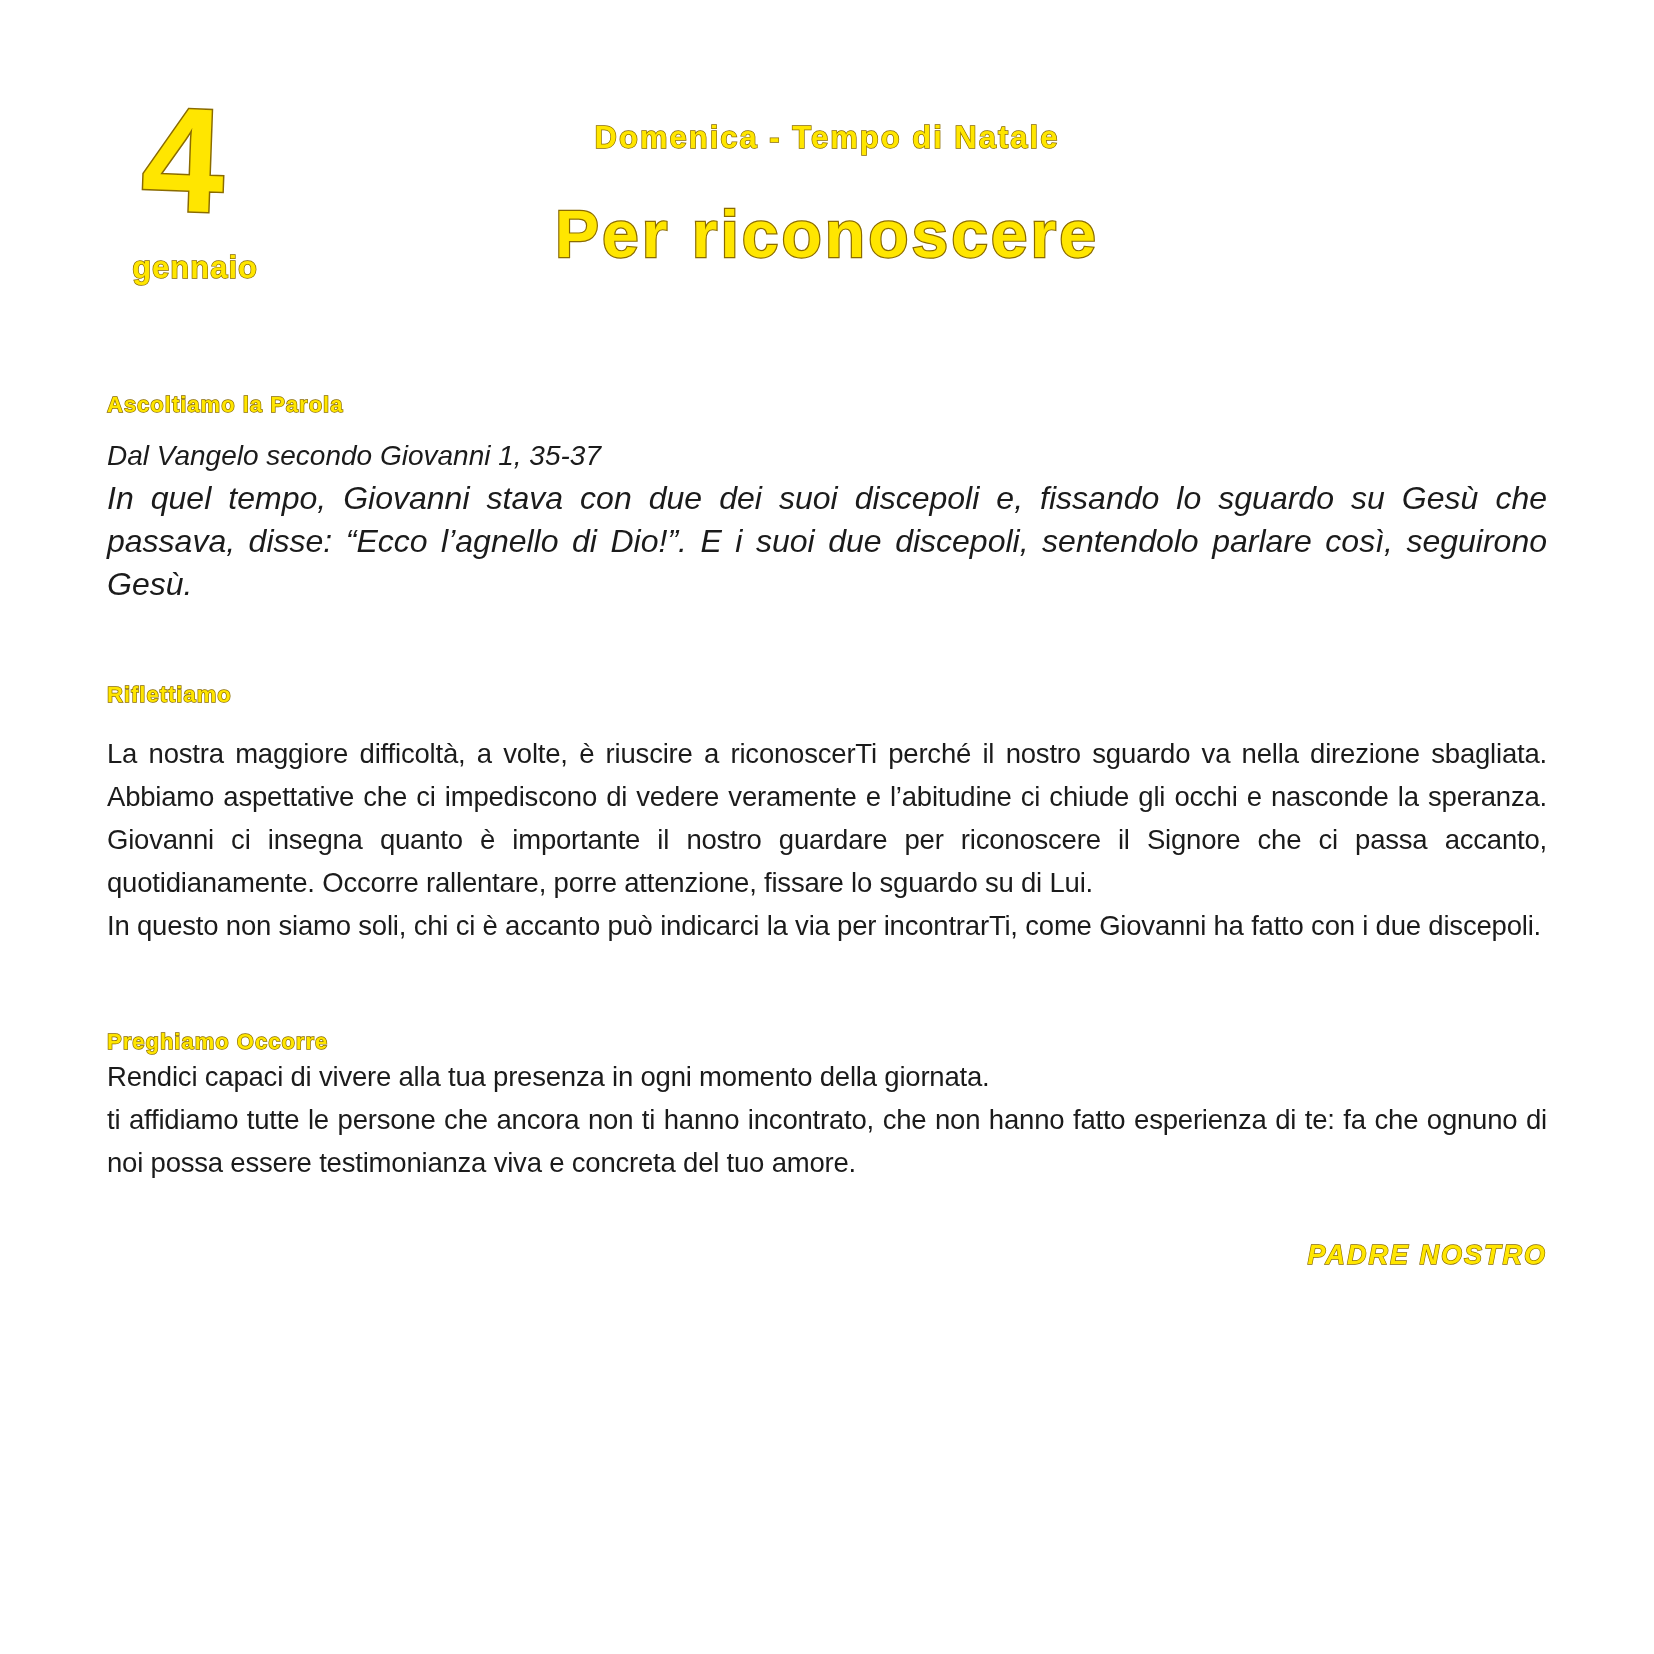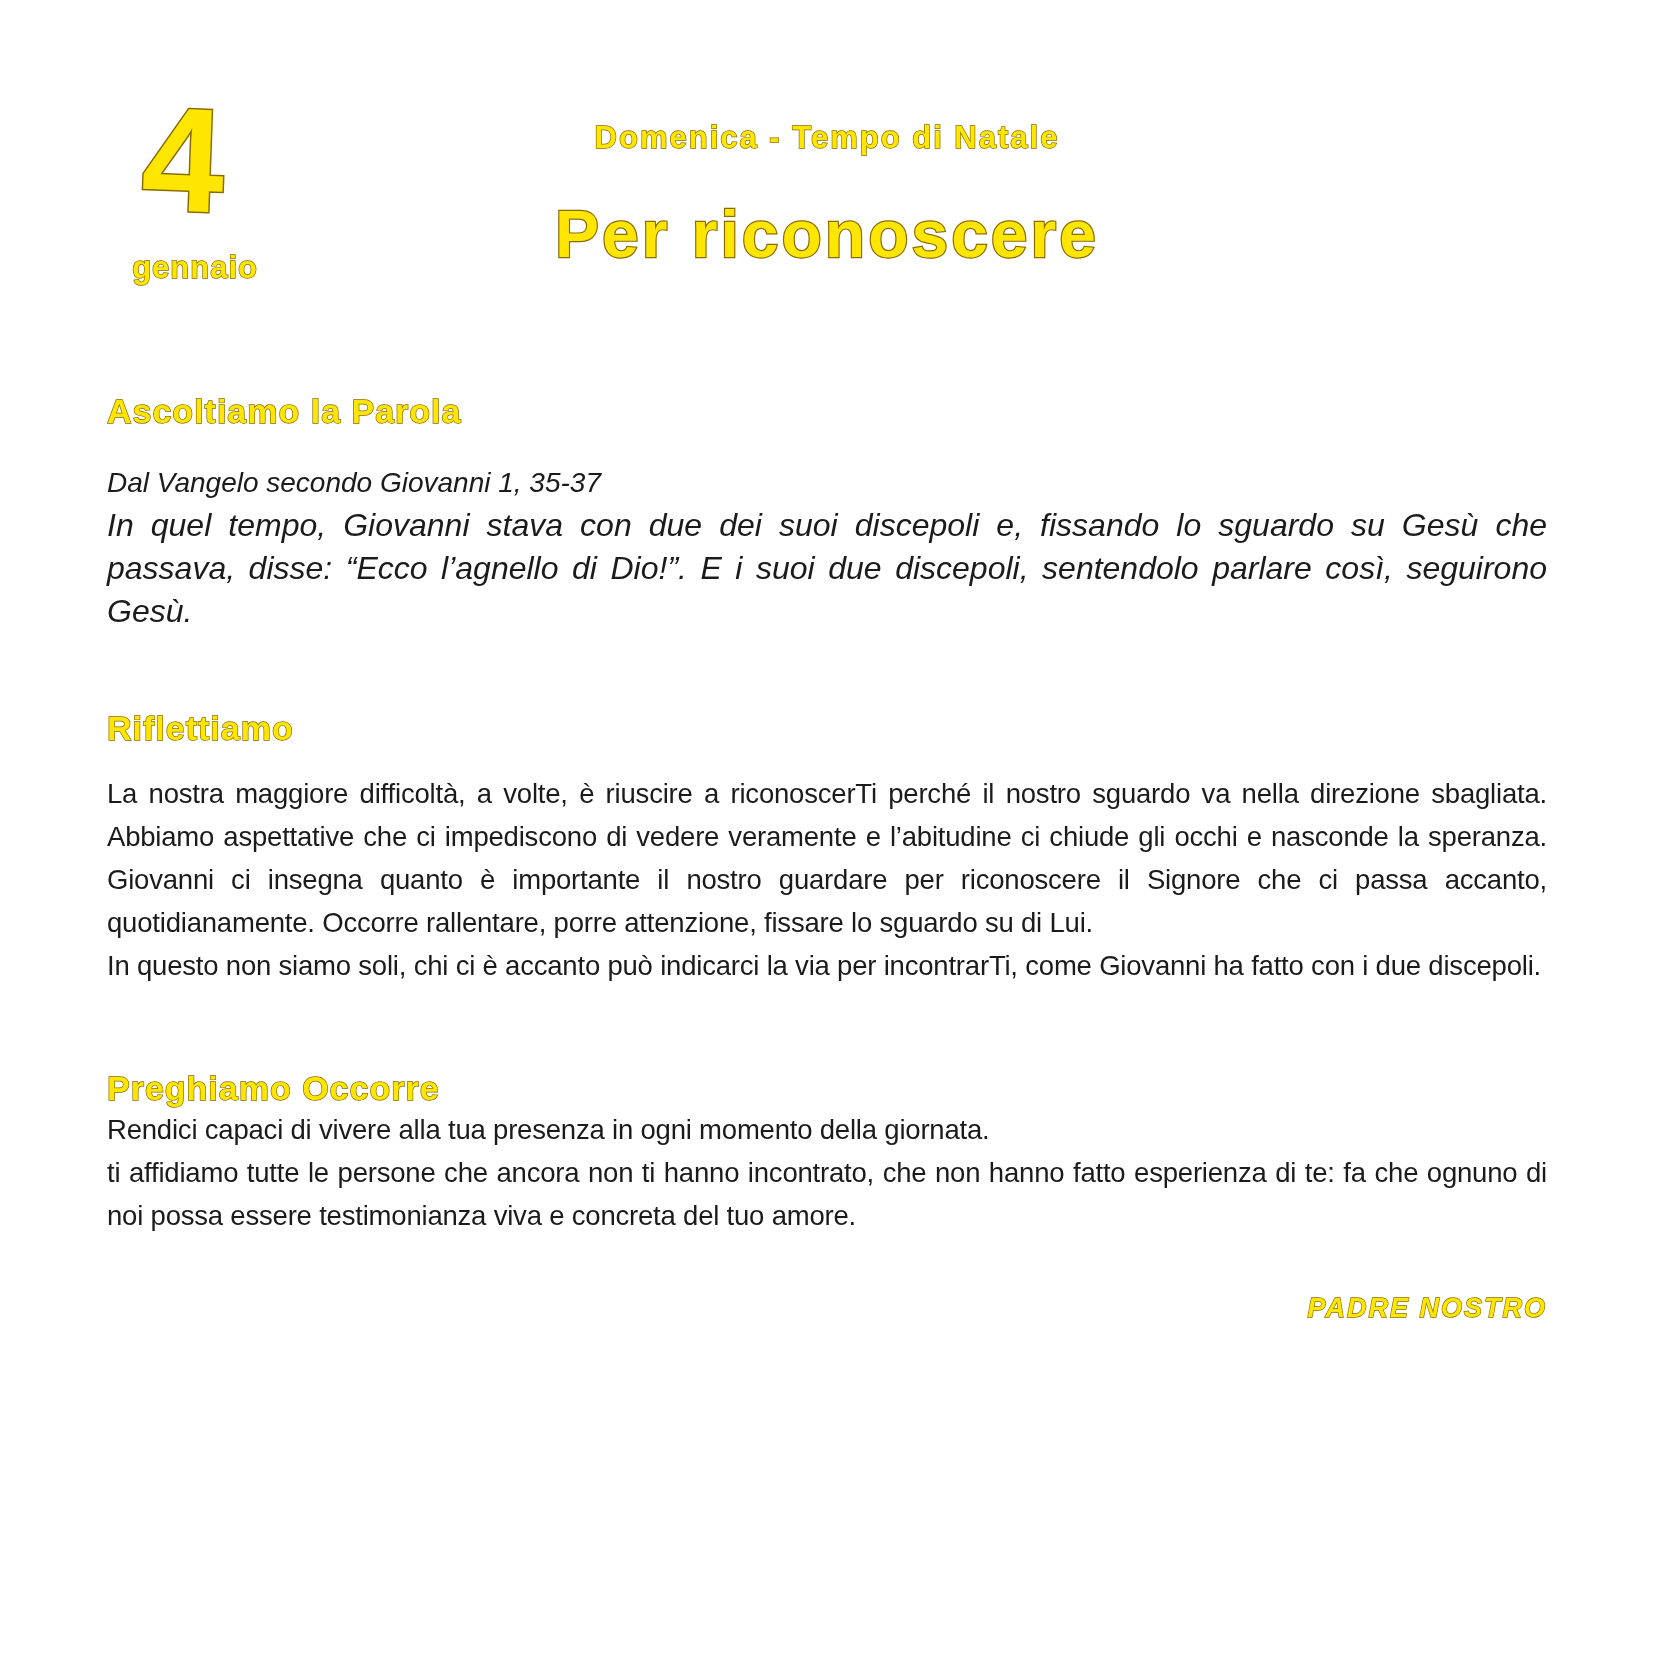--- a/index.html
+++ b/index.html
@@ -67,33 +67,33 @@
     letter-spacing: 3px;
     -webkit-text-stroke: 2.4px var(--accent-outline);
   }
 
   
   .content {
     margin: 0 107px;
     color: var(--body-text);
   }
   .section-heading {
-    font-size: 34px;
+    font-size: 22px;
     letter-spacing: 1px;
     -webkit-text-stroke: 1.4px var(--accent-outline);
   }
   .heading-word      { margin-top: 120px; }
   .heading-reflect   { margin-top: 76px; }
   .heading-prayer    { margin-top: 82px; }
 
   .source-line {
     font-style: italic;
     font-size: 28px;
     line-height: 43px;
-    margin-top: 30px;
+    margin-top: 16px;
   }
   .gospel-text {
     font-style: italic;
     font-size: 32px;
     line-height: 43px;
     text-align: justify;
   }
   .body-par {
     font-size: 27.5px;
     line-height: 43px;

